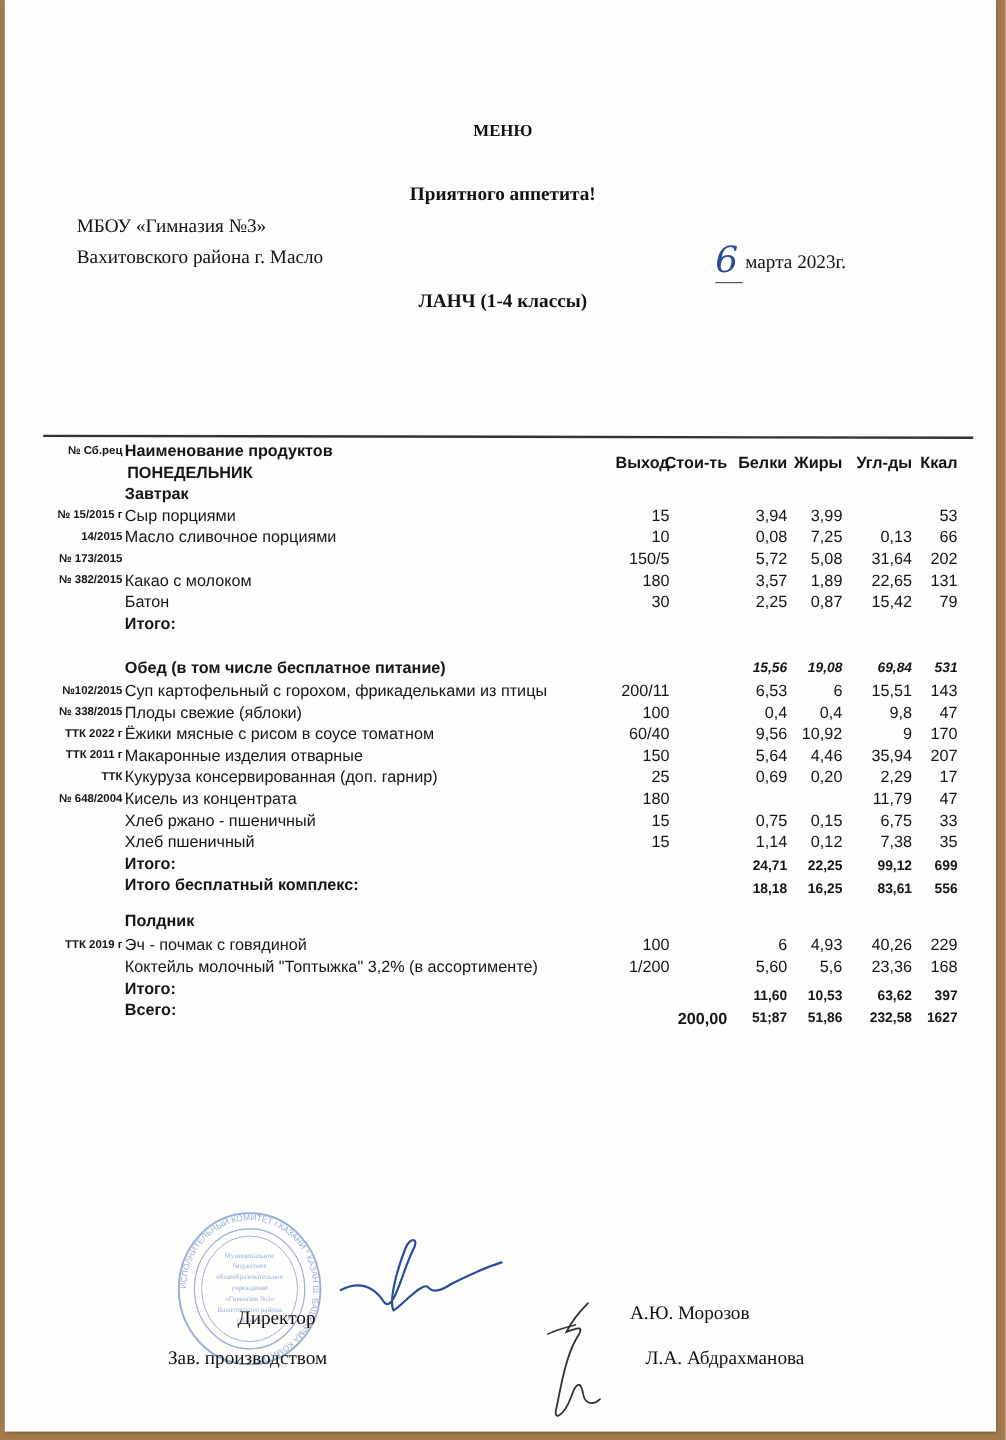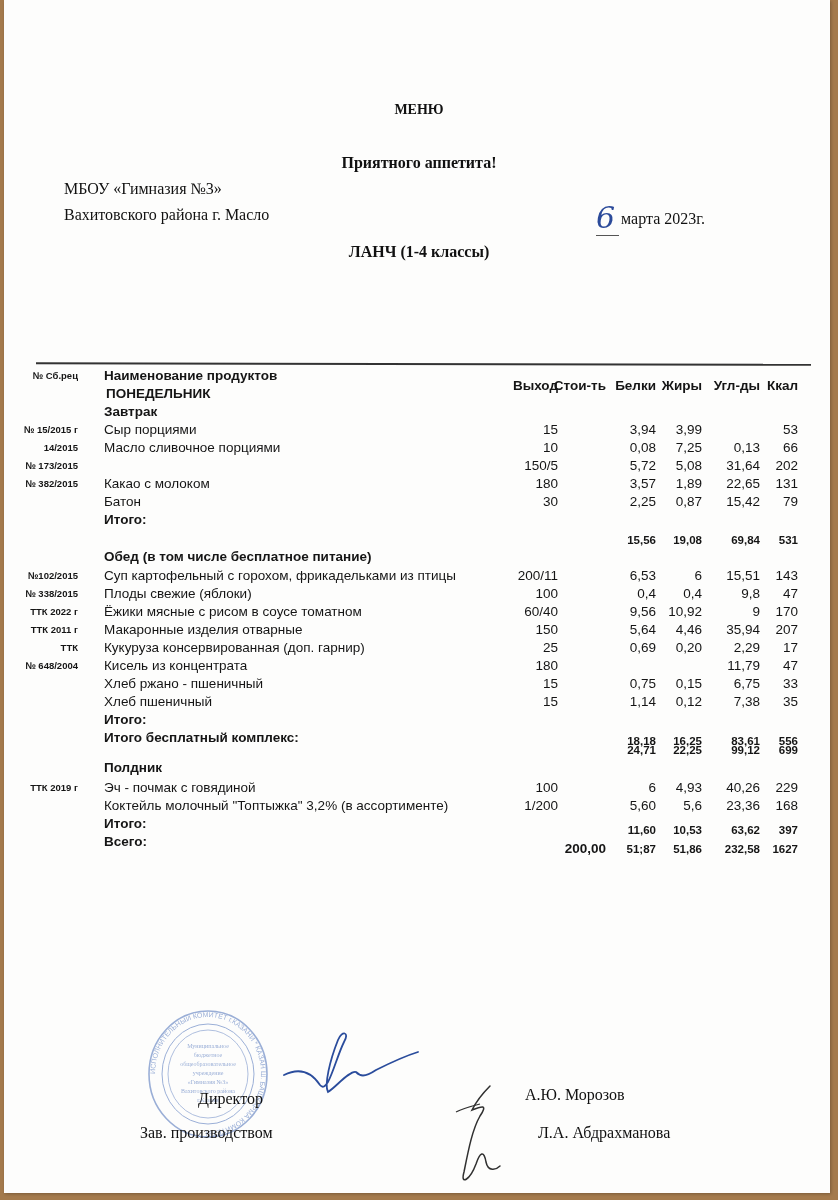--- a/index.html
+++ b/index.html
@@ -23,21 +23,21 @@
   #org1 { top: 180px; }
   #org2 { top: 206px; }
   #date { left: 596px; top: 196px; font-size: 16px; }
   #date .day { font-family: "DejaVu Serif", serif; font-style: italic; color: #2b4a9a; font-size: 30px; position: relative; top: 4px; border-bottom: 1px solid #555; padding: 0 4px 0 0; }
   #date .rest { margin-left: 2px; }
 
   .tbl { position: absolute; left: 0; top: 0; width: 838px; font-family: "Liberation Sans", sans-serif; color: #151515; }
   .hline { position: absolute; left: 36px; top: 363px; width: 775px; height: 2px; background: #333; transform: rotate(0.12deg); }
   .row { position: absolute; left: 0; width: 838px; height: 17px; font-size: 13.5px; white-space: nowrap; }
   .row span { position: absolute; top: 0; }
-  .code { right: 760px; font-size: 9.5px; font-weight: bold; top: 2px !important; }
+  .code { right: 736px; font-size: 9.5px; font-weight: bold; top: 2px !important; }
   .name { left: 104px; }
   .out { right: 280px; text-align: right; }
   .cost { right: 232px; text-align: right; }
   .b { right: 182px; text-align: right; }
   .f { right: 136px; text-align: right; }
   .c { right: 78px; text-align: right; }
   .k { right: 40px; text-align: right; }
   .hdr span { font-weight: bold; }
   .hdr .code { font-weight: bold; }
   .bold .name { font-weight: bold; }
@@ -132,21 +132,21 @@
         <span class="out">30</span>
         <span class="cost"></span>
         <span class="b">2,25</span>
         <span class="f">0,87</span>
         <span class="c">15,42</span>
         <span class="k">79</span>
       </div>
       <div class="row bold" style="top: 512px;">
         <span class="name">Итого:</span>
       </div>
-      <div class="row total" style="top: 532px;">
+      <div class="row total" style="top: 549px; font-style: italic;">
         <span class="cost num" style="font-size: 13.5px; top: 0px;"></span>
         <span class="b num">15,56</span>
         <span class="f num">19,08</span>
         <span class="c num">69,84</span>
         <span class="k num">531</span>
       </div>
       <div class="row section" style="top: 549px;">
         <span class="name">Обед (в том числе бесплатное питание)</span>
       </div>
       <div class="row" style="top: 568px;">
@@ -225,21 +225,21 @@
         <span class="out">15</span>
         <span class="cost"></span>
         <span class="b">1,14</span>
         <span class="f">0,12</span>
         <span class="c">7,38</span>
         <span class="k">35</span>
       </div>
       <div class="row bold" style="top: 712px;">
         <span class="name">Итого:</span>
       </div>
-      <div class="row total" style="top: 714px; margin-top: 28px;">
+      <div class="row total" style="top: 714px;">
         <span class="cost num" style="font-size: 13.5px; top: 0px;"></span>
         <span class="b num">24,71</span>
         <span class="f num">22,25</span>
         <span class="c num">99,12</span>
         <span class="k num">699</span>
       </div>
       <div class="row bold" style="top: 730px;">
         <span class="name">Итого бесплатный комплекс:</span>
       </div>
       <div class="row total" style="top: 733px;">

